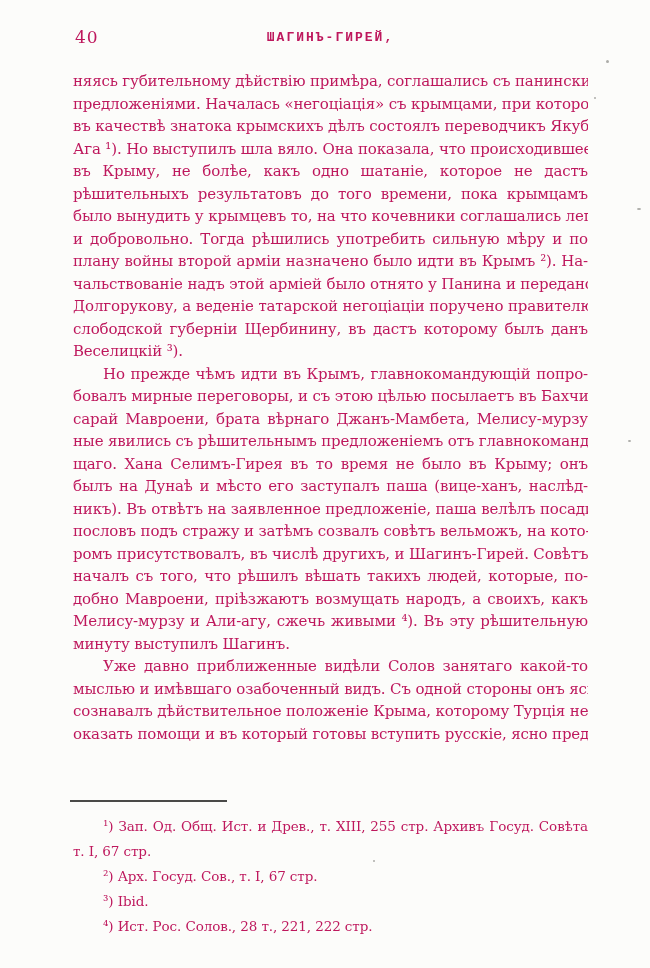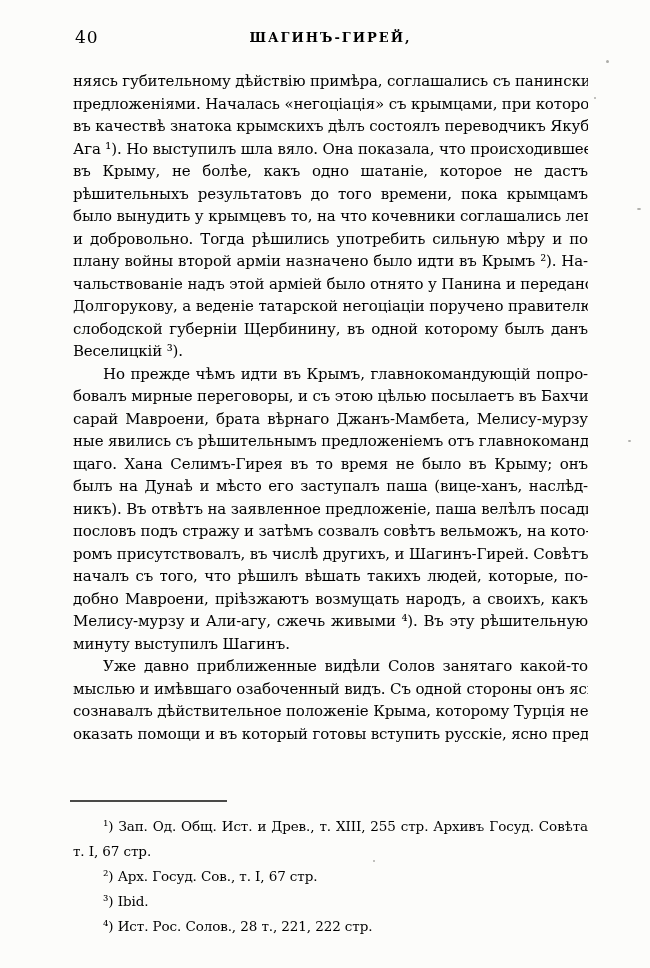--- a/index.html
+++ b/index.html
@@ -7,21 +7,21 @@
     padding: 0;
     background: #e8e8e6;
   }
   .page {
     position: relative;
     width: 650px;
     height: 968px;
     background: #fcfcfa;
     overflow: hidden;
     font-family: "DejaVu Serif", serif;
-    color: #000000;
+    color: #be185d;
   }
   .header {
     position: absolute;
     top: 27px;
     left: 73px;
     width: 515px;
     height: 22px;
   }
   .page-number {
     position: absolute;
@@ -35,20 +35,21 @@
   .running-title {
     position: absolute;
     left: 0;
     right: 0;
     top: 3px;
     text-align: center;
     font-size: 13px;
     line-height: 16px;
     font-weight: 700;
     letter-spacing: 2px;
+    font-family: Liberation Mono, monospace;
   }
   .body-text {
     position: absolute;
     left: 73px;
     top: 70px;
     width: 515px;
   }
   .line {
     font-size: 15px;
     line-height: 22.5px;
@@ -109,21 +110,21 @@
       <div class="line">предложеніями. Началась «негоціація» съ крымцами, при которой</div>
       <div class="line">въ качествѣ знатока крымскихъ дѣлъ состоялъ переводчикъ Якубъ-</div>
       <div class="line">Ага ¹). Но выступилъ шла вяло. Она показала, что происходившее</div>
       <div class="line">въ Крыму, не болѣе, какъ одно шатаніе, которое не дастъ</div>
       <div class="line">рѣшительныхъ результатовъ до того времени, пока крымцамъ</div>
       <div class="line">было вынудить у крымцевъ то, на что кочевники соглашались легко</div>
       <div class="line">и добровольно. Тогда рѣшились употребить сильную мѣру и по</div>
       <div class="line">плану войны второй арміи назначено было идти въ Крымъ ²). На-</div>
       <div class="line">чальствованіе надъ этой арміей было отнято у Панина и передано</div>
       <div class="line">Долгорукову, а веденіе татарской негоціаціи поручено правителю</div>
-      <div class="line">слободской губерніи Щербинину, въ одной которому былъ данъ</div>
+      <div class="line">слободской губерніи Щербинину, въ дастъ которому былъ данъ</div>
       <div class="line no-justify">Веселицкій ³).</div>
       <div class="line indent">Но прежде чѣмъ идти въ Крымъ, главнокомандующій попро-</div>
       <div class="line">бовалъ мирные переговоры, и съ этою цѣлью посылаетъ въ Бахчи-</div>
       <div class="line">сарай Мавроени, брата вѣрнаго Джанъ-Мамбета, Мелису-мурзу</div>
       <div class="line">ные явились съ рѣшительнымъ предложеніемъ отъ главнокоманду-</div>
       <div class="line">щаго. Хана Селимъ-Гирея въ то время не было въ Крыму; онъ</div>
       <div class="line">былъ на Дунаѣ и мѣсто его заступалъ паша (вице-ханъ, наслѣд-</div>
       <div class="line">никъ). Въ отвѣтъ на заявленное предложеніе, паша велѣлъ посадить</div>
       <div class="line">пословъ подъ стражу и затѣмъ созвалъ совѣтъ вельможъ, на кото-</div>
       <div class="line">ромъ присутствовалъ, въ числѣ другихъ, и Шагинъ-Гирей. Совѣтъ</div>

